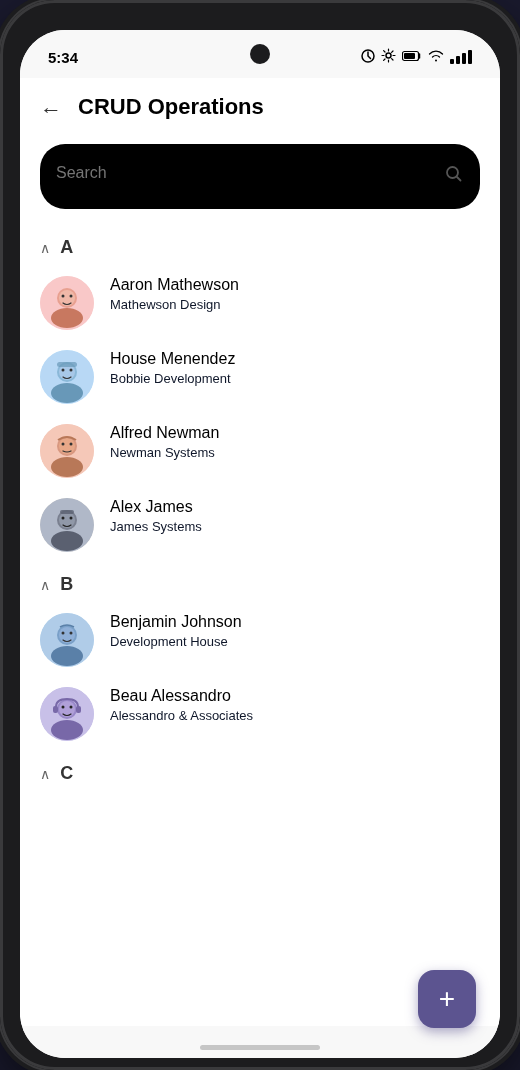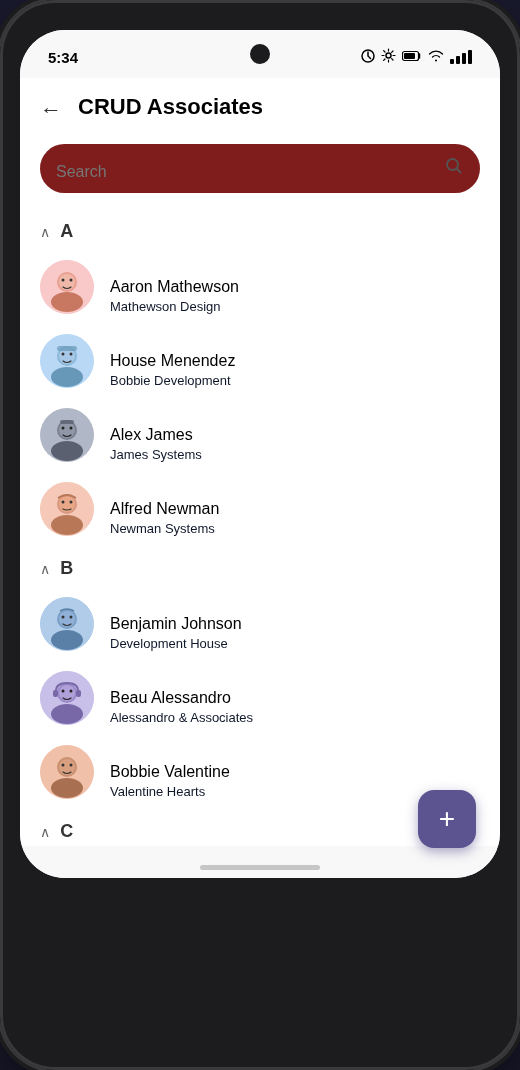--- a/index.html
+++ b/index.html
@@ -30,21 +30,21 @@
       position: absolute;
       top: 0; left: 0; right: 0; bottom: 0;
       border-radius: 55px;
       border: 3px solid #3a3a3c;
       pointer-events: none;
       z-index: 10;
     }
 
     .screen {
       width: 480px;
-      height: 848px;
+      height: 1028px;
       background: #f8f8f8;
       border-radius: 45px;
       margin-top: 30px;
       overflow: hidden;
       display: flex;
       flex-direction: column;
       position: relative;
     }
 
     
@@ -121,24 +121,24 @@
     }
 
     
     .search-container {
       padding: 8px 20px 16px 20px;
       background: #ffffff;
     }
 
     .search-bar {
       display: flex;
-      align-items: flex-end;
-      background: #7f1d1d;
+      align-items: flex-start;
+      background: #000000;
       border-radius: 25px;
-      padding: 12px 16px;
+      padding: 20px 16px;
     }
 
     .search-input {
       flex: 1;
       border: none;
       background: transparent;
       font-size: 16px;
       color: #999;
       outline: none;
     }
@@ -165,21 +165,21 @@
 
     .section-letter {
       font-size: 18px;
       font-weight: 600;
       color: #333;
     }
 
     
     .contact-item {
       display: flex;
-      align-items: flex-end;
+      align-items: flex-start;
       padding: 10px 20px;
       cursor: pointer;
       background: #fff;
     }
 
     .avatar {
       width: 54px;
       height: 54px;
       border-radius: 50%;
       margin-right: 16px;
@@ -333,21 +333,21 @@
               <span></span>
           </div>
         </span>
       </div>
     </div>
 
     <div class="app-content">
 
       <div class="header">
         <span class="back-btn">←</span>
-        <span class="header-title">CRUD Associates</span>
+        <span class="header-title">CRUD Operations</span>
       </div>
 
       <div class="search-container">
         <div class="search-bar">
           <input class="search-input" type="text" placeholder="Search" style="">
           <span class="search-icon-btn">
             <svg width="20" height="20" viewBox="0 0 20 20" fill="none">
               <circle cx="8.5" cy="8.5" r="5.5" stroke="#555" stroke-width="1.8"></circle>
               <path d="M13 13l3.5 3.5" stroke="#555" stroke-width="1.8" stroke-linecap="round"></path>
             </svg>
@@ -392,54 +392,54 @@
               <rect x="17" y="12" width="20" height="5" rx="2.5" fill="#6898b8" opacity="0.7"></rect>
             </svg>
           </div>
           <div class="contact-info">
             <span class="contact-name">House Menendez</span>
             <span class="contact-company">Bobbie Development</span>
           </div>
         </div>
 
         <div class="contact-item">
+          <div class="avatar av-peach">
+            <svg class="face-svg" viewBox="0 0 54 54" fill="none">
+              <circle cx="27" cy="27" r="27" fill="#f5c8b8"></circle>
+              <circle cx="27" cy="22" r="10" fill="#d89880"></circle>
+              <ellipse cx="27" cy="43" rx="16" ry="10" fill="#b87858"></ellipse>
+              <circle cx="27" cy="22" r="8" fill="#e8a888"></circle>
+              <circle cx="23" cy="20" r="1.5" fill="#333"></circle>
+              <circle cx="31" cy="20" r="1.5" fill="#333"></circle>
+              <path d="M23 27 Q27 29 31 27" stroke="#333" stroke-width="1.2" fill="none" stroke-linecap="round"></path>
+              <path d="M18 16 Q27 10 36 16" stroke="#b87858" stroke-width="2" fill="none"></path>
+            </svg>
+          </div>
+          <div class="contact-info">
+            <span class="contact-name">Alfred Newman</span>
+            <span class="contact-company">Newman Systems</span>
+          </div>
+        </div>
+
+        <div class="contact-item">
           <div class="avatar av-dark">
             <svg class="face-svg" viewBox="0 0 54 54" fill="none">
               <circle cx="27" cy="27" r="27" fill="#b0b8c8"></circle>
               <circle cx="27" cy="22" r="10" fill="#7a8090"></circle>
               <ellipse cx="27" cy="43" rx="16" ry="10" fill="#5a6070"></ellipse>
               <circle cx="27" cy="22" r="8" fill="#9098a8"></circle>
               <circle cx="23" cy="20" r="1.5" fill="#222"></circle>
               <circle cx="31" cy="20" r="1.5" fill="#222"></circle>
               <path d="M23 27 Q27 30 31 27" stroke="#222" stroke-width="1.2" fill="none" stroke-linecap="round"></path>
               <rect x="20" y="12" width="14" height="4" rx="2" fill="#5a6070" opacity="0.8"></rect>
             </svg>
           </div>
           <div class="contact-info">
             <span class="contact-name">Alex James</span>
             <span class="contact-company">James Systems</span>
-          </div>
-        </div>
-
-        <div class="contact-item">
-          <div class="avatar av-peach">
-            <svg class="face-svg" viewBox="0 0 54 54" fill="none">
-              <circle cx="27" cy="27" r="27" fill="#f5c8b8"></circle>
-              <circle cx="27" cy="22" r="10" fill="#d89880"></circle>
-              <ellipse cx="27" cy="43" rx="16" ry="10" fill="#b87858"></ellipse>
-              <circle cx="27" cy="22" r="8" fill="#e8a888"></circle>
-              <circle cx="23" cy="20" r="1.5" fill="#333"></circle>
-              <circle cx="31" cy="20" r="1.5" fill="#333"></circle>
-              <path d="M23 27 Q27 29 31 27" stroke="#333" stroke-width="1.2" fill="none" stroke-linecap="round"></path>
-              <path d="M18 16 Q27 10 36 16" stroke="#b87858" stroke-width="2" fill="none"></path>
-            </svg>
-          </div>
-          <div class="contact-info">
-            <span class="contact-name">Alfred Newman</span>
-            <span class="contact-company">Newman Systems</span>
           </div>
         </div>
       </div>
 
       <div>
         <div class="section-header">
           <span class="section-chevron">∧</span>
           <span class="section-letter">B</span>
         </div>
 
@@ -477,37 +477,20 @@
               <rect x="13" y="19" width="5" height="7" rx="2" fill="#7868a8"></rect>
               <rect x="36" y="19" width="5" height="7" rx="2" fill="#7868a8"></rect>
             </svg>
           </div>
           <div class="contact-info">
             <span class="contact-name">Beau Alessandro</span>
             <span class="contact-company">Alessandro &amp; Associates</span>
           </div>
         </div>
 
-        <div class="contact-item">
-          <div class="avatar av-peach">
-            <svg class="face-svg" viewBox="0 0 54 54" fill="none">
-              <circle cx="27" cy="27" r="27" fill="#f0c0a8"></circle>
-              <circle cx="27" cy="22" r="10" fill="#c89070"></circle>
-              <ellipse cx="27" cy="43" rx="16" ry="10" fill="#a87050"></ellipse>
-              <circle cx="27" cy="22" r="8" fill="#d8a080"></circle>
-              <circle cx="23" cy="20" r="1.5" fill="#333"></circle>
-              <circle cx="31" cy="20" r="1.5" fill="#333"></circle>
-              <path d="M23 27 Q27 30 31 27" stroke="#333" stroke-width="1.2" fill="none" stroke-linecap="round"></path>
-            </svg>
-          </div>
-          <div class="contact-info">
-            <span class="contact-name">Bobbie Valentine</span>
-            <span class="contact-company">Valentine Hearts</span>
-          </div>
-        </div>
       </div>
 
       <div>
         <div class="section-header">
           <span class="section-chevron">∧</span>
           <span class="section-letter">C</span>
         </div>
       </div>
 
       <div style="height: 80px;"></div>

